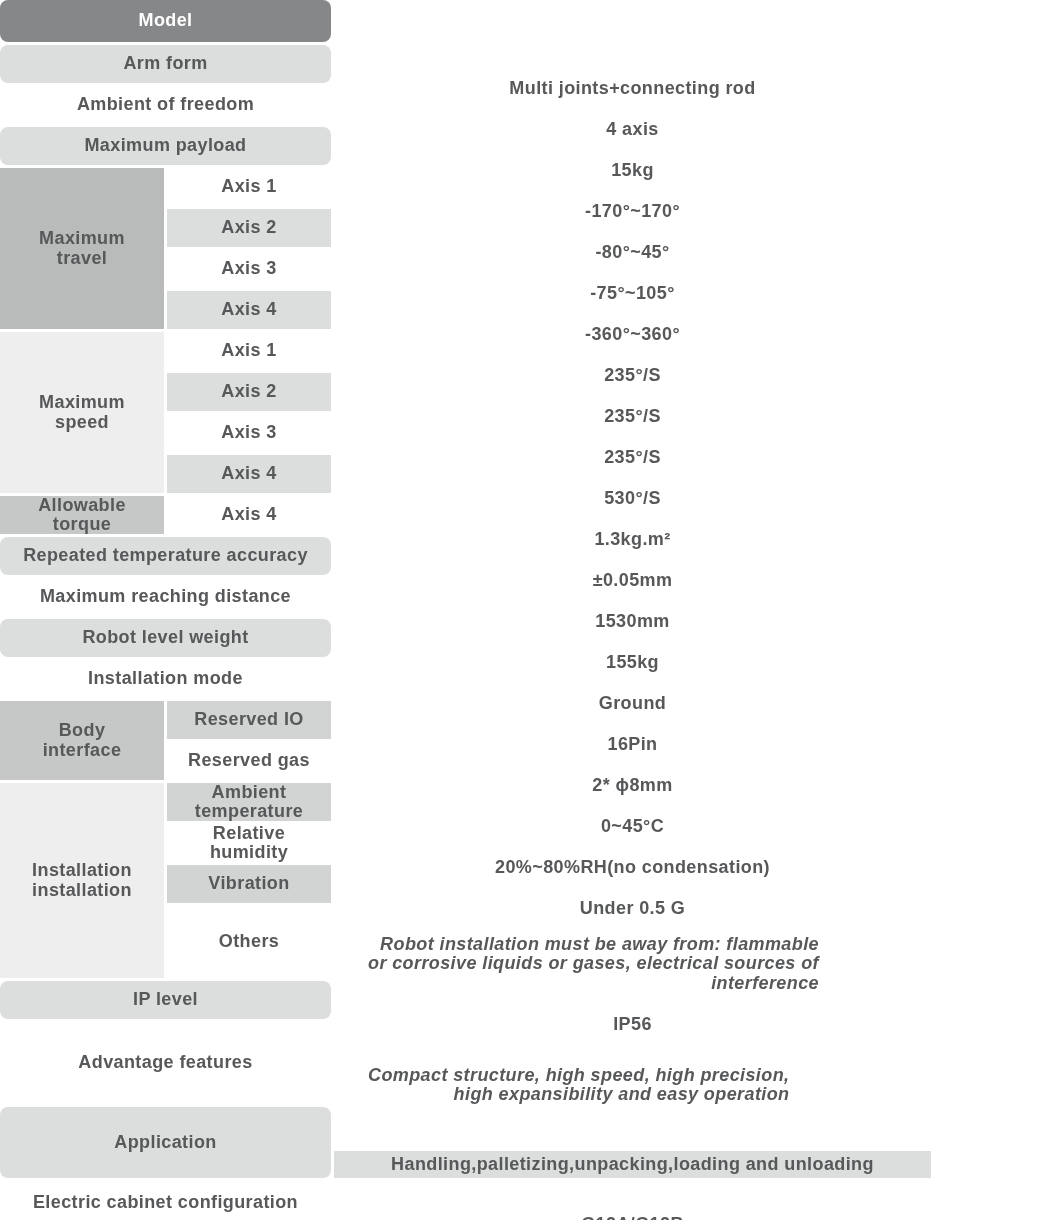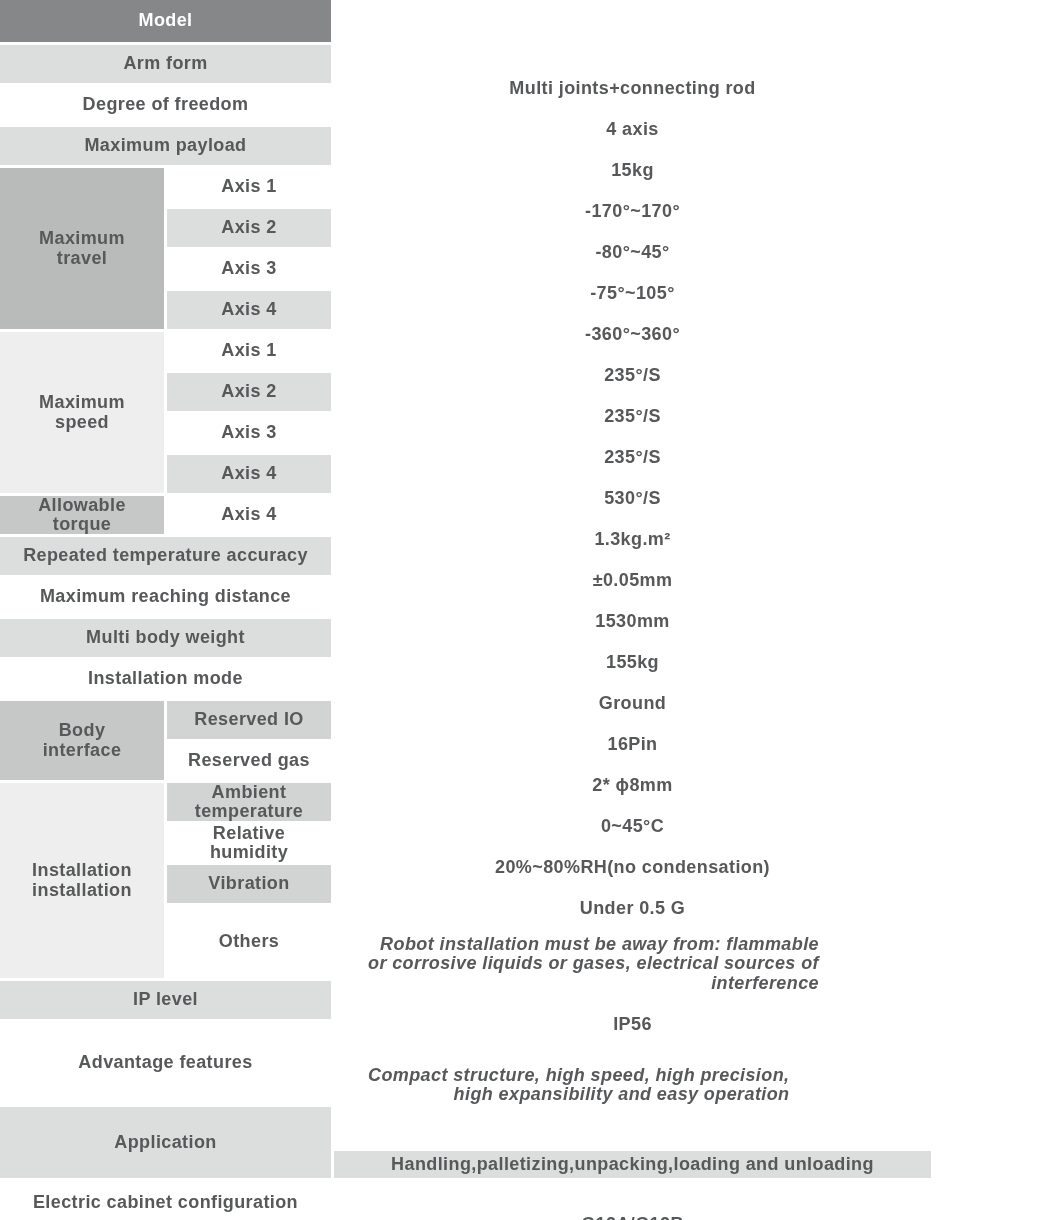--- a/index.html
+++ b/index.html
@@ -18,21 +18,21 @@
     background:#ffffff;
   }
   .cell{
     display:flex;align-items:center;justify-content:center;
     text-align:center;
     font-size:18px;font-weight:bold;
     letter-spacing:0.4px;
     line-height:1.08;
     white-space:pre-line;
   }
-  .span2{grid-column:1/3;}
+  .span2{grid-column:1/3;border-radius:8px;}
   .c3{grid-column:3;margin-top:44px;}
   .dark{background:var(--header-bg,#868789);color:#ffffff;}
   .dark.model{font-size:18px;}
   .dark.value{font-size:20px;letter-spacing:0.6px;}
   .gray{background:var(--row-alt-bg,#dcdddd);}
   .white{background:#ffffff;}
   .grp-mid{background:var(--group-mid-bg,#b9baba);}
   .grp-light{background:var(--group-light-bg,#eeeeee);}
   .grp-dark{background:var(--group-dark-bg,#c6c7c7);text-align:center;}
   .sub-dark{background:var(--sub-dark-bg,#d2d3d3);}
@@ -43,21 +43,21 @@
 <body>
 
 <div class="spec-table">
 
   <div class="cell dark model span2" style="grid-row:1">Model</div>
   <div class="cell dark value c3" style="grid-row:1">CRP-RP15-15</div>
 
   <div class="cell gray span2" style="grid-row:2">Arm form</div>
   <div class="cell gray c3" style="grid-row:2">Multi joints+connecting rod</div>
 
-  <div class="cell white span2" style="grid-row:3">Degree of freedom</div>
+  <div class="cell white span2" style="grid-row:3">Ambient of freedom</div>
   <div class="cell white c3" style="grid-row:3">4 axis</div>
 
   <div class="cell gray span2" style="grid-row:4">Maximum payload</div>
   <div class="cell gray c3" style="grid-row:4">15kg</div>
 
   <div class="cell grp-mid" style="grid-row:5/9;grid-column:1">Maximum
 travel</div>
   <div class="cell white" style="grid-row:5;grid-column:2">Axis 1</div>
   <div class="cell white c3" style="grid-row:5">-170°~170°</div>
   <div class="cell gray" style="grid-row:6;grid-column:2">Axis 2</div>
@@ -82,21 +82,21 @@
 torque</div>
   <div class="cell white" style="grid-row:13;grid-column:2">Axis 4</div>
   <div class="cell white c3" style="grid-row:13">1.3kg.m²</div>
 
   <div class="cell gray span2" style="grid-row:14">Repeated temperature accuracy</div>
   <div class="cell gray c3" style="grid-row:14">±0.05mm</div>
 
   <div class="cell white span2" style="grid-row:15">Maximum reaching distance</div>
   <div class="cell white c3" style="grid-row:15">1530mm</div>
 
-  <div class="cell gray span2" style="grid-row:16">Multi body weight</div>
+  <div class="cell gray span2" style="grid-row:16">Robot level weight</div>
   <div class="cell gray c3" style="grid-row:16">155kg</div>
 
   <div class="cell white span2" style="grid-row:17">Installation mode</div>
   <div class="cell white c3" style="grid-row:17">Ground</div>
 
   <div class="cell grp-dark" style="grid-row:18/20;grid-column:1">Body
 interface</div>
   <div class="cell sub-dark" style="grid-row:18;grid-column:2">Reserved IO</div>
   <div class="cell gray c3" style="grid-row:18">16Pin</div>
   <div class="cell white" style="grid-row:19;grid-column:2">Reserved gas</div>

